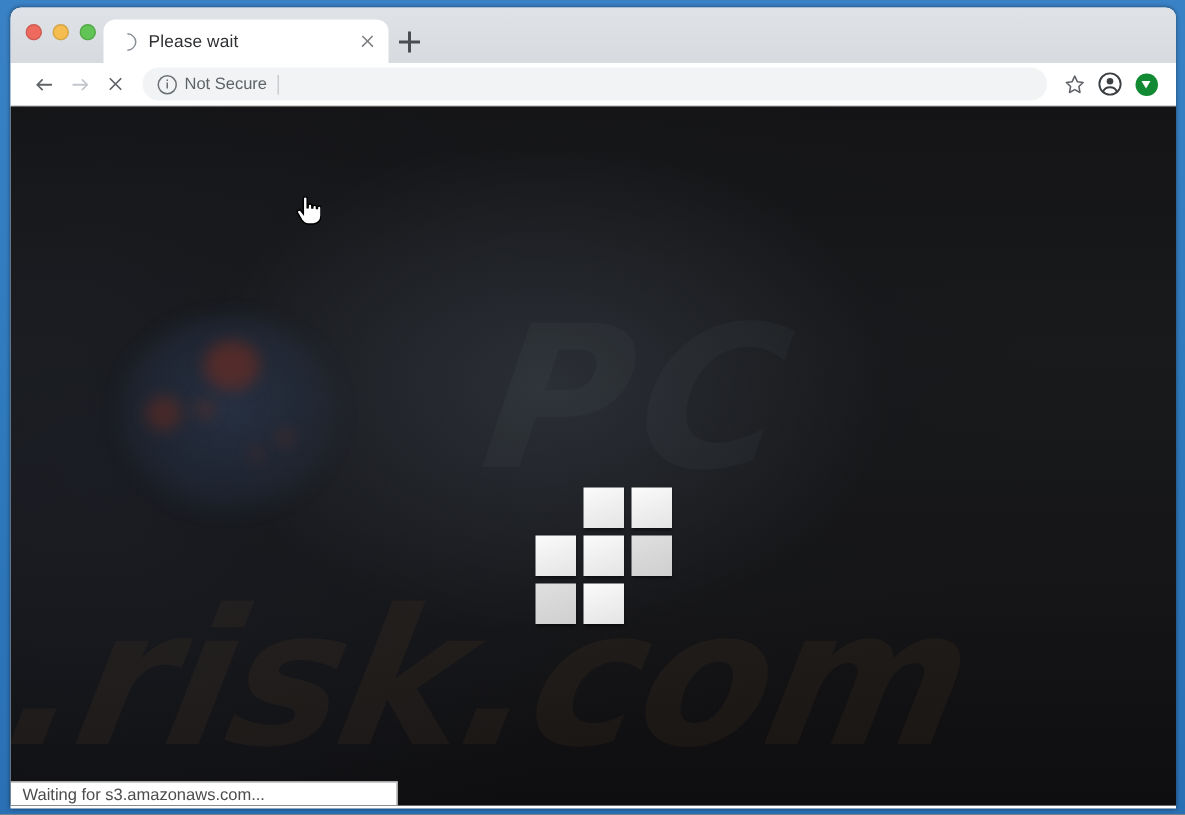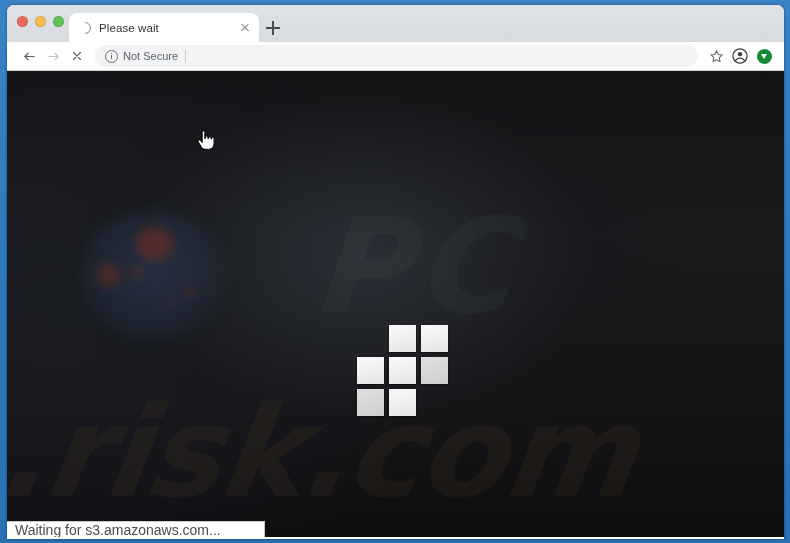--- a/index.html
+++ b/index.html
@@ -338,21 +338,21 @@
     min-width: 258px;
     max-width: 420px;
     background: #ffffff;
     border-top: 1px solid #c8c8c8;
     border-right: 1px solid #c8c8c8;
     display: flex;
     align-items: center;
     padding: 0 8px;
   }
   .status-text {
-    font-size: 14px;
+    font-size: 11px;
     color: #4c4c4c;
     white-space: nowrap;
     overflow: hidden;
     text-overflow: ellipsis;
   }
 </style>
 </head>
 <body>
 
 <div id="desktop">

